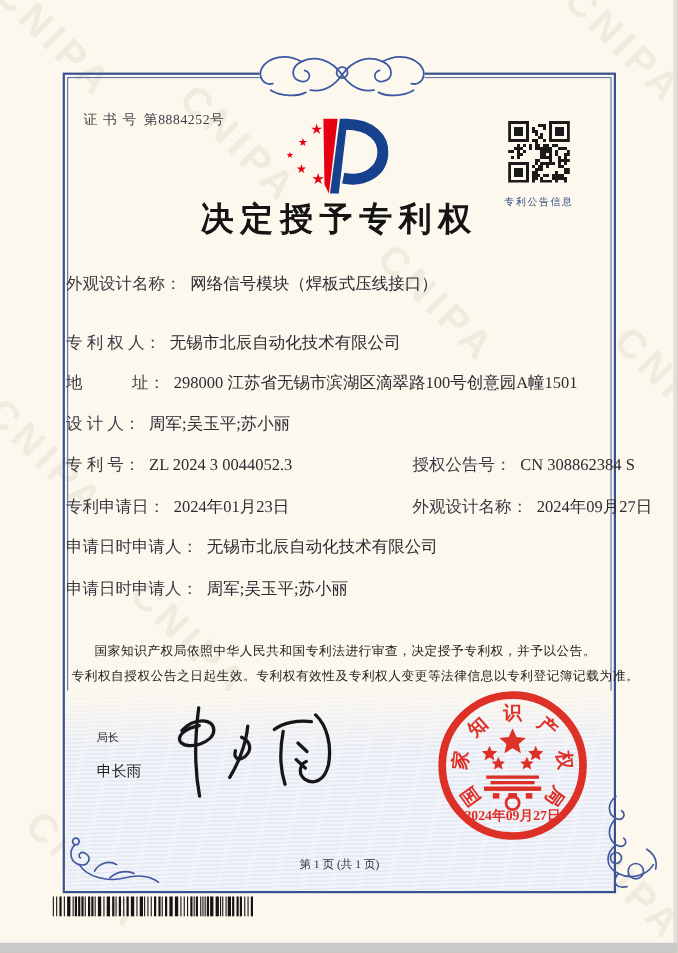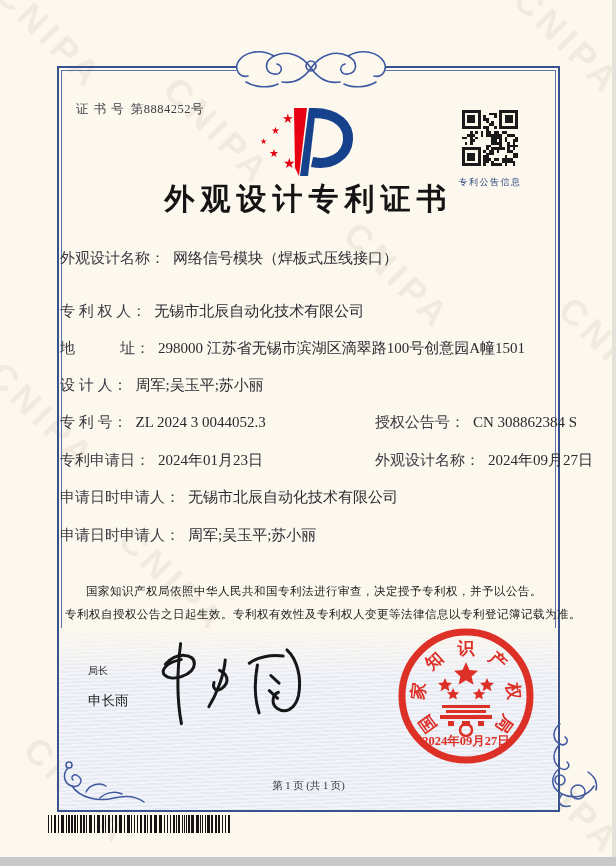--- a/index.html
+++ b/index.html
@@ -248,21 +248,21 @@
         <rect x="14" y="0" width="7" height="7" fill="#1a1a1a"></rect>
         <rect x="15" y="1" width="5" height="5" fill="#fdf8ee"></rect>
         <rect x="16" y="2" width="3" height="3" fill="#1a1a1a"></rect>
         <rect x="0" y="14" width="7" height="7" fill="#1a1a1a"></rect>
         <rect x="1" y="15" width="5" height="5" fill="#fdf8ee"></rect>
         <rect x="2" y="16" width="3" height="3" fill="#1a1a1a"></rect>
       </svg>
     <div class="qr-caption">专利公告信息</div>
   </div>
 
-  <div class="title">外观设计专利证书</div>
+  <div class="title">决定授予专利权</div>
 
   <div class="frow" style="top:249px;">
     <span class="lab">外观设计名称：</span><span class="val">网络信号模块（焊板式压线接口）</span>
   </div>
   <div class="frow" style="top:302px;">
     <span class="lab">专 利 权 人：</span><span class="val">无锡市北辰自动化技术有限公司</span>
   </div>
   <div class="frow" style="top:339px;">
     <span class="lab">地　　　址：</span><span class="val">298000 江苏省无锡市滨湖区滴翠路100号创意园A幢1501</span>
   </div>

